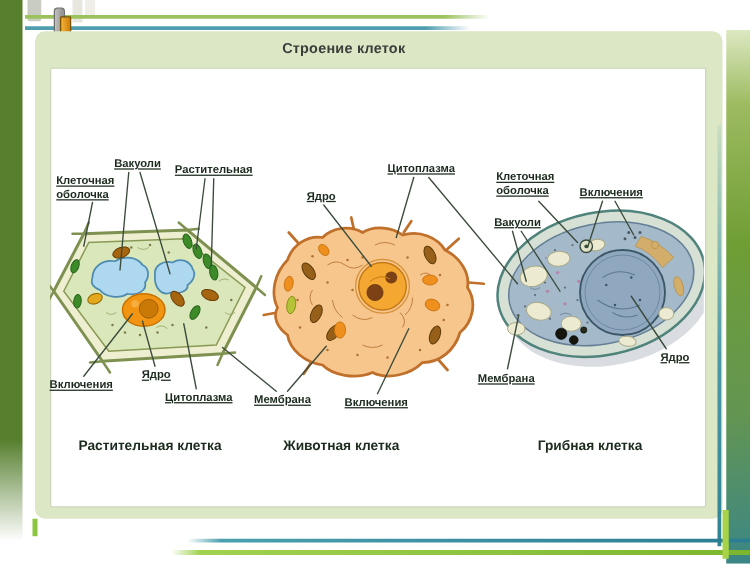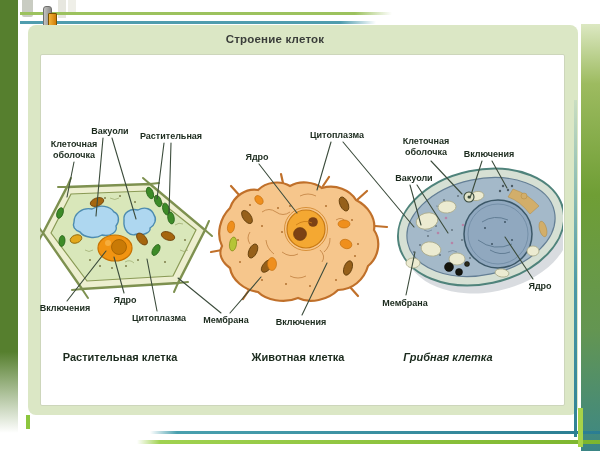--- a/index.html
+++ b/index.html
@@ -32,21 +32,21 @@
   .right-bar{left:581px;top:24px;width:19px;height:427px;
     background:linear-gradient(180deg,#dce8c2 0%,#9dbb60 14%,#6f9e35 40%,#639552 72%,#41897f 96%,#3a8585 100%);}
   
   .sheet{left:40px;top:54px;width:523px;height:350px;background:#ffffff;border:1px solid #cdd6bb;border-radius:2px;}
   
   .title{left:28px;top:33px;width:494px;text-align:center;font-size:11.5px;font-weight:bold;color:#3a3d3a;letter-spacing:.2px;}
   
   .diagram{left:40px;top:54px;width:523px;height:350px;}
   
   .lbl{transform:translate(-50%,-50%);font-size:9px;font-weight:bold;color:#1c2b1e;
-    white-space:nowrap;text-align:center;line-height:1.18;}
+    white-space:nowrap;line-height:1.18;text-decoration:underline;}
   .lbl.wrap{white-space:normal;width:58px;}
   .caption{transform:translate(-50%,-50%);font-size:11px;font-weight:bold;color:#1c2b1e;white-space:nowrap;}
   
   .tick-left{left:26px;top:415px;width:4px;height:14px;background:#8cc63e;}
   .bottom-line-teal{left:150px;top:431px;width:450px;height:3px;
     background:linear-gradient(90deg,rgba(73,160,174,0) 0%,#49a0ae 6%,#2a7d92 100%);}
   .bottom-line-green{left:137px;top:440px;width:463px;height:4px;
     background:linear-gradient(90deg,rgba(160,210,80,0) 0%,#a0d250 5%,#7cb52e 100%);}
   .tick-right{left:578px;top:408px;width:5px;height:39px;background:#a7d348;}
 </style>
@@ -334,19 +334,19 @@
 <div class="abs lbl" style="left:301px;top:322px;">Включения</div>
 <div class="abs lbl" style="left:257px;top:157px;">Ядро</div>
 <div class="abs lbl" style="left:337px;top:135px;">Цитоплазма</div>
 <div class="abs lbl wrap" style="left:426px;top:147px;">Клеточная оболочка</div>
 <div class="abs lbl" style="left:489px;top:154px;">Включения</div>
 <div class="abs lbl" style="left:414px;top:178px;">Вакуоли</div>
 <div class="abs lbl" style="left:405px;top:303px;">Мембрана</div>
 <div class="abs lbl" style="left:540px;top:286px;">Ядро</div>
 
 <div class="abs caption" style="left:114px;top:357px;padding-left:12px;">Растительная клетка</div>
-<div class="abs caption" style="left:298px;top:357px;">Животная клетка</div>
-<div class="abs caption" style="left:448px;top:357px;font-style:italic;">Грибная клетка</div>
+<div class="abs caption" style="left:273px;top:357px;">Животная клетка</div>
+<div class="abs caption" style="left:472px;top:357px;">Грибная клетка</div>
 
 <div class="abs tick-left"></div>
 <div class="abs bottom-line-teal"></div>
 <div class="abs bottom-line-green"></div>
 <div class="abs tick-right"></div>
 
 </body></html>

